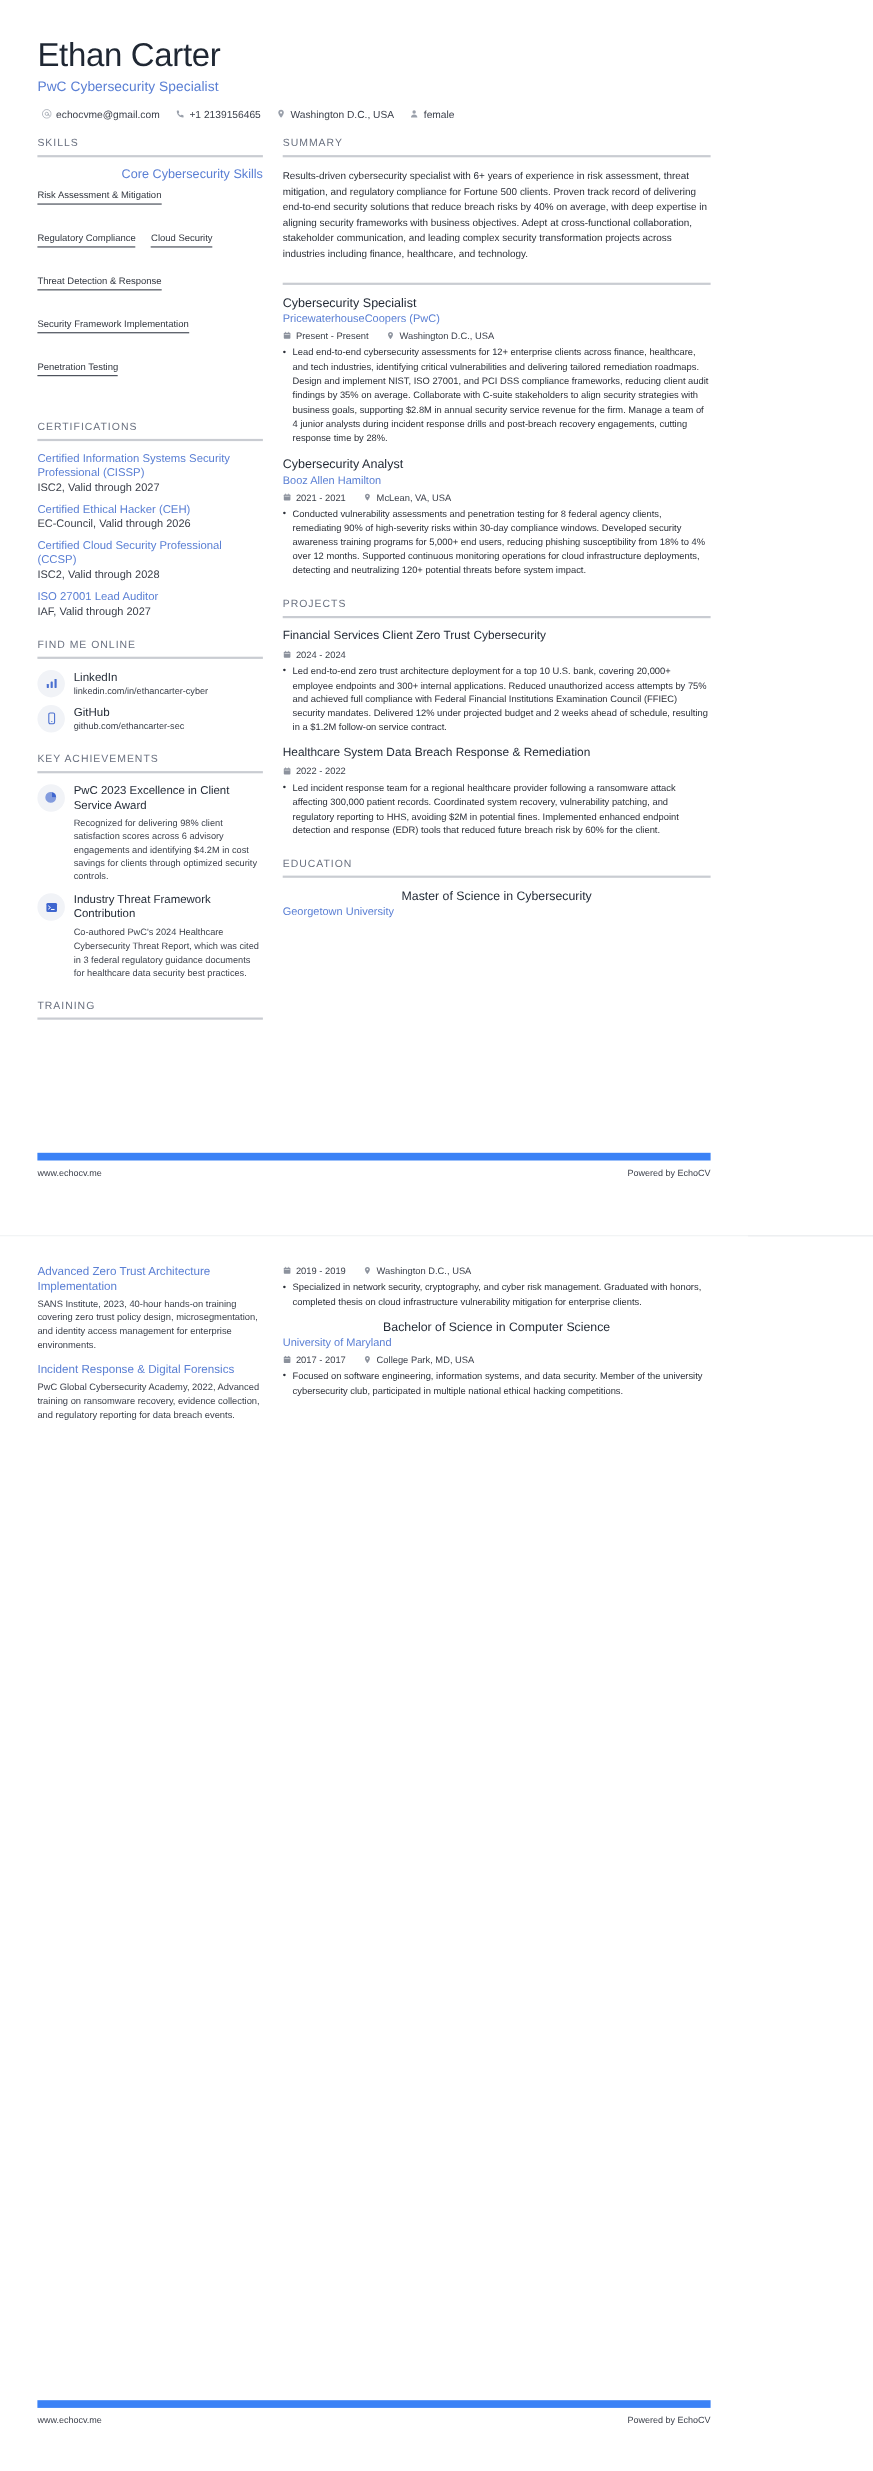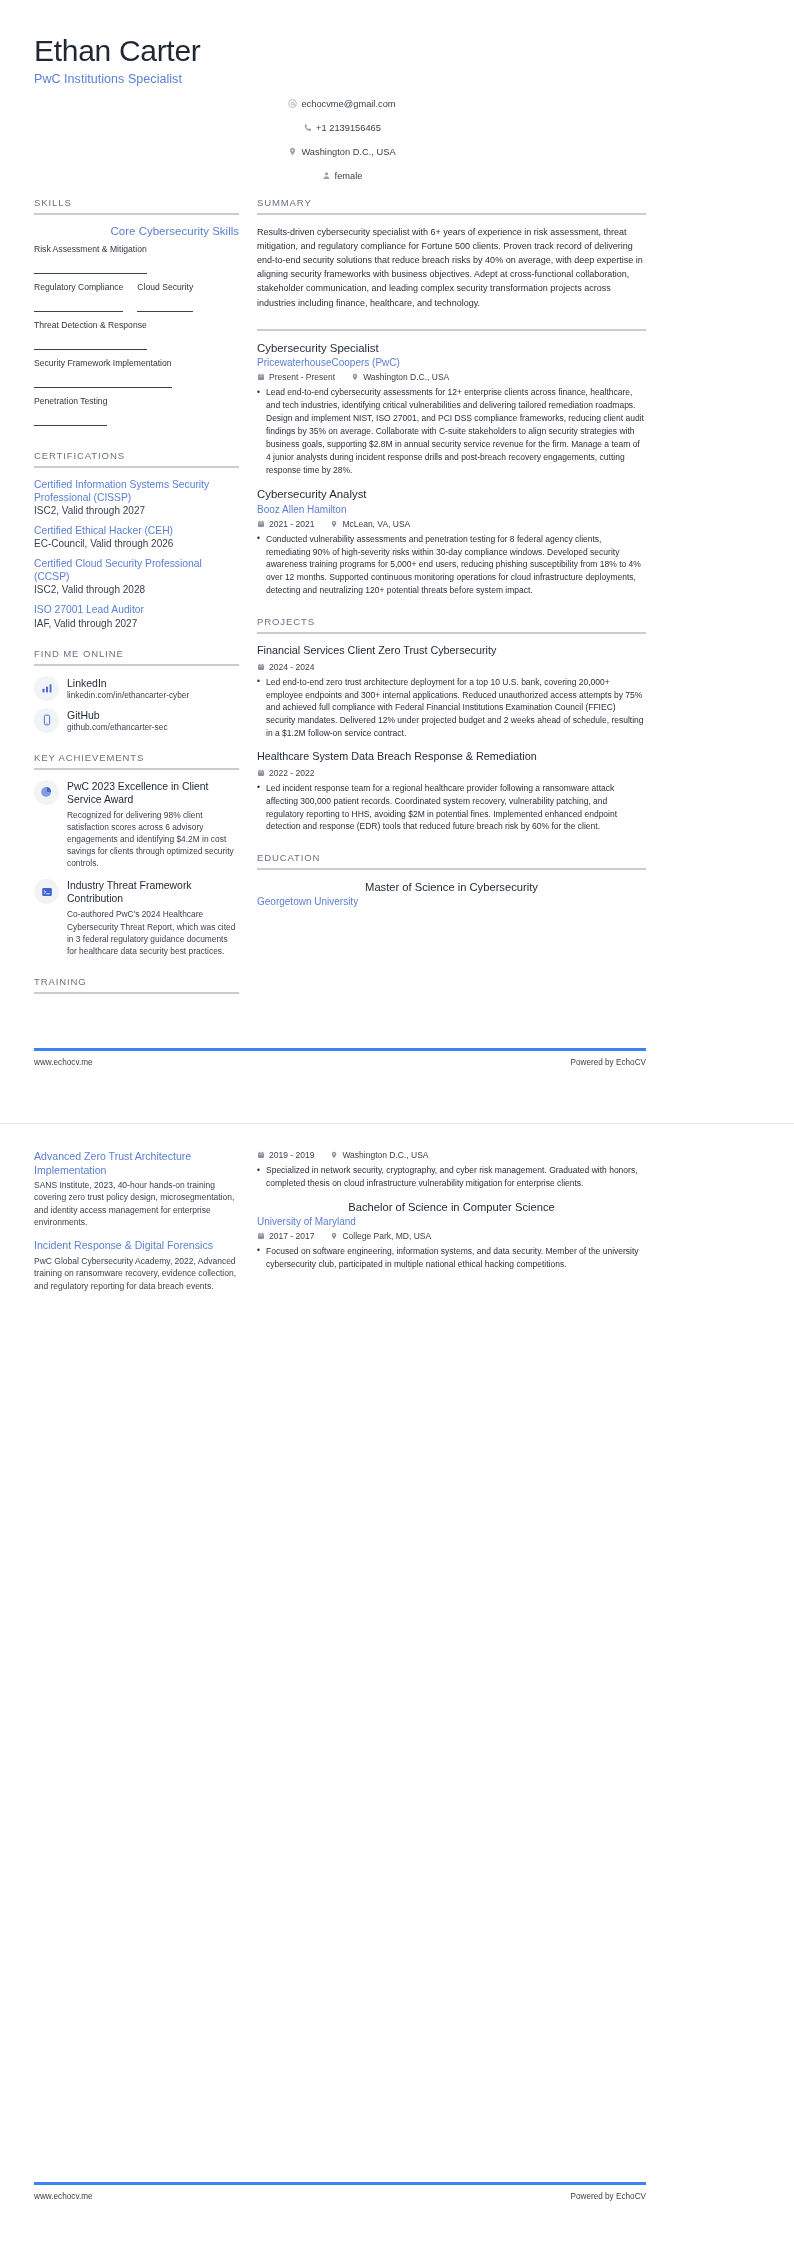--- a/index.html
+++ b/index.html
@@ -34,21 +34,20 @@
   }
   .contact-row {
     display: flex;
     flex-wrap: wrap;
     align-items: center;
     gap: 14px;
     margin-top: 13px;
     font-size: 9.3px;
     color: #3a3f4a;
     padding-left: 4px;
-    flex-direction: column;
   }
   .contact-item { display: flex; align-items: center; gap: 4px; white-space: nowrap; }
   .contact-item .ci { color: #9aa0ab; display: inline-flex; align-items: center; }
   .contact-item .ci svg { display: block; }
 
   
   .cols { display: flex; margin-top: 16px; gap: 18px; align-items: flex-start; }
   .col-left { width: 205px; flex: none; }
   .col-right { flex: 1; min-width: 0; }
 
@@ -66,23 +65,23 @@
   .skill-group-title {
     font-size: 11.5px;
     color: #5a7fd4;
     margin-bottom: 5px;
     text-align: right;
   }
   .skill-chips { display: flex; flex-wrap: wrap; gap: 1px 14px; }
   .skill-chip {
     font-size: 8.6px;
     color: #31363f;
-    padding: 2px 0 19px 0;
+    padding: 2px 0 3px 0;
     border-bottom: 1px solid #3b414c;
-    margin-bottom: 5px;
+    margin-bottom: 22px;
     white-space: nowrap;
   }
 
   
   .cert { margin-bottom: 8px; }
   .cert-name {
     font-size: 10.3px;
     color: #5a7fd4;
     line-height: 1.28;
   }
@@ -162,33 +161,33 @@
 
   
   .footer {
     position: absolute;
     left: 34px; right: 34px;
     display: flex;
     justify-content: space-between;
     align-items: center;
     font-size: 8.2px;
     color: #3a3f4a;
-    border-top: 3px solid #3b82f6;
+    border-top: 7px solid #3b82f6;
     padding-top: 7px;
   }
   .pagebreak { height: 1px; background: #e6e8ec; }
 </style>
 </head>
 <body>
 
 <div class="page">
 
   <div>
     <div class="name">Ethan Carter</div>
-    <div class="headline">PwC Institutions Specialist</div>
+    <div class="headline">PwC Cybersecurity Specialist</div>
 
     <div class="contact-row">
       <div class="contact-item">
         <span class="ci">
             <svg width="9" height="9" viewBox="0 0 16 16">
               <circle cx="8" cy="8" r="7" fill="none" stroke="currentColor" stroke-width="1.2"></circle>
               <circle cx="8" cy="8" r="2.6" fill="none" stroke="currentColor" stroke-width="1.2"></circle>
               <path d="M10.6 8 v2.2 a1.6 1.6 0 0 0 2.4 0" fill="none" stroke="currentColor" stroke-width="1.2"></path>
             </svg>
           </span>

